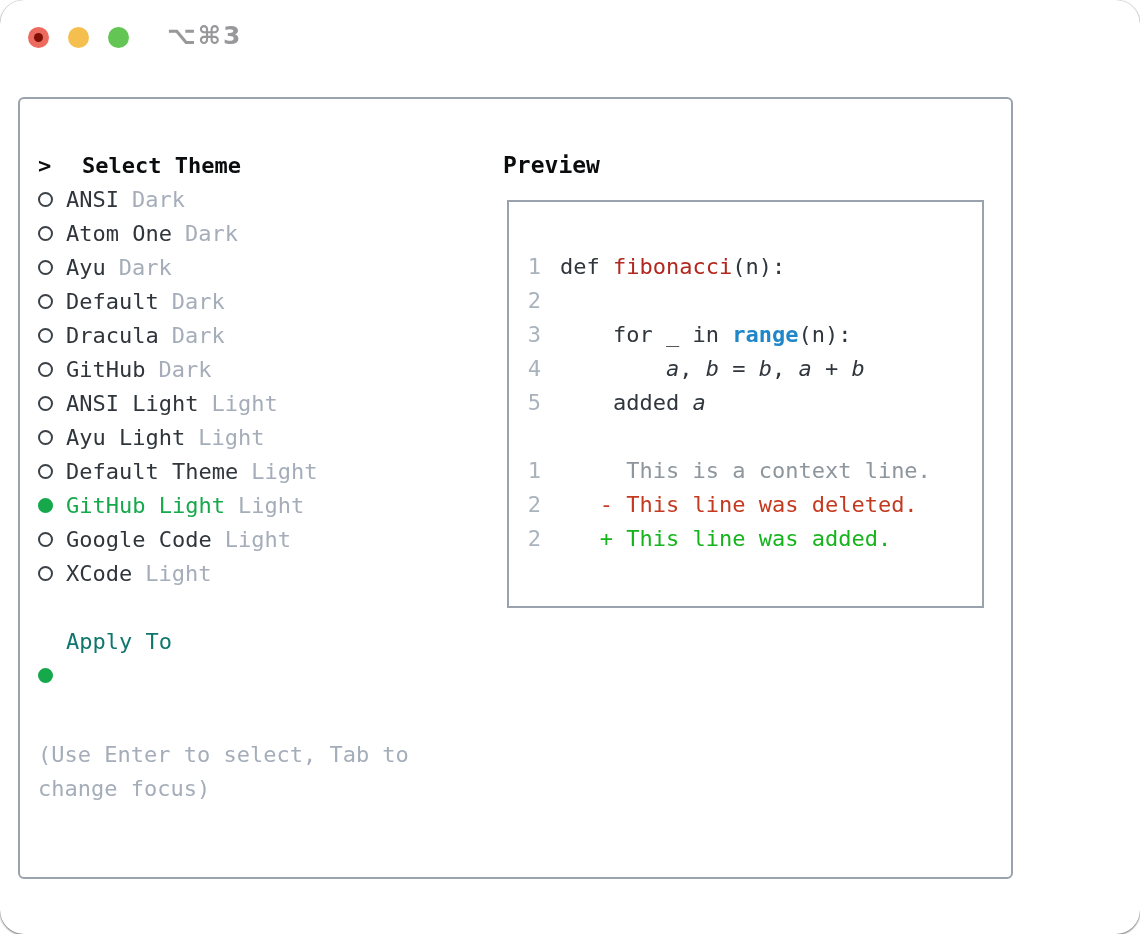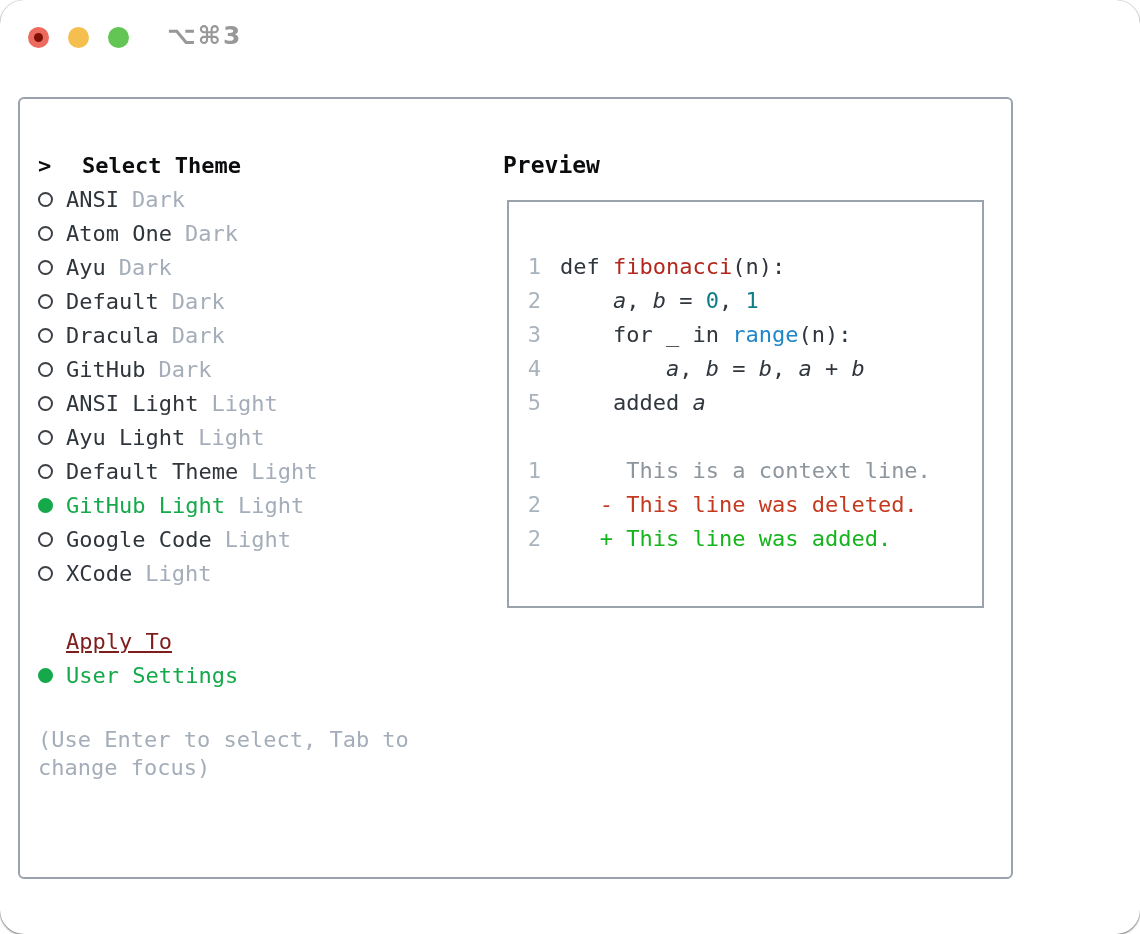--- a/index.html
+++ b/index.html
@@ -85,29 +85,29 @@
   }
   .bullet.sel {
     border-color: var(--accent-green);
     background: var(--accent-green);
   }
   .cursor-ch {
     font-weight: 700;
     color: #0a0c0e;
   }
   .h-bold { font-weight: 700; color: #0a0c0e; margin-left: 16px; }
-  .h-plain { color: #7f1d1d; text-decoration: underline; }
+  .h-plain { color: #0f766e; }
   .t-name { color: var(--text-dark); }
   .t-name.sel { color: var(--accent-green); }
   .t-tag { color: var(--muted-gray); margin-left: 13px; }
   .help {
     width: 420px;
-    margin-top: 0;
+    margin-top: 12px;
     color: var(--muted-gray);
-    line-height: 28px;
+    line-height: 34px;
     white-space: normal;
   }
 
   
   .preview-h {
     position: absolute;
     left: 503px;
     top: 148px;
     height: 34px;
     display: flex;
@@ -137,21 +137,21 @@
     flex: 0 0 14px;
     margin-left: 18px;
     margin-right: 19px;
     text-align: right;
     color: var(--line-number-gray);
   }
   .tk-plain { color: #30363d; margin-top: 45px; }
   .tk-var   { color: #30363d; font-style: italic; }
   .tk-fn    { color: var(--syntax-function-red); }
   .tk-num   { color: var(--syntax-number-teal); }
-  .tk-bi    { color: var(--syntax-builtin-blue); }
+  .tk-bi    { color: var(--syntax-builtin-blue); font-weight: bold; }
   .tk-ctx   { color: var(--diff-context-gray); text-align: center; }
   .tk-del   { color: var(--diff-deleted-red); text-align: right; }
   .tk-add   { color: var(--diff-added-green); }
 </style>
 </head>
 <body>
 
 <div class="window">
 
   <span class="light light-red"></span>
@@ -183,32 +183,32 @@
       </div>
 
     <div class="gap"></div>
 
     <div class="row">
       <span class="bullet-cell"></span>
       <span class="h-plain">Apply To</span>
     </div>
 
     <div id="apply-list">
-        <div class="row"><span class="bullet-cell"><span class="bullet sel"></span></span><span class="t-name sel">User Settings</span></div>
+        <div class="row"><span class="bullet-cell"><span class="bullet sel"></span></span></div>
       </div>
 
     <div class="gap"></div>
 
     <div class="help">(Use Enter to select, Tab to change focus)</div>
   </div>
 
   <div class="preview-h">Preview</div>
   <div class="preview-box" id="preview-box">
       <div class="p-row"><span class="ln">1</span><span><span class="tk-plain">def </span><span class="tk-fn">fibonacci</span><span class="tk-plain">(n):</span></span></div>
-      <div class="p-row"><span class="ln">2</span><span><span class="tk-plain">    </span><span class="tk-var">a</span><span class="tk-plain">, </span><span class="tk-var">b</span><span class="tk-plain"> = </span><span class="tk-num">0</span><span class="tk-plain">, </span><span class="tk-num">1</span></span></div>
+      <div class="p-row"><span class="ln">2</span></div>
       <div class="p-row"><span class="ln">3</span><span><span class="tk-plain">    for _ in </span><span class="tk-bi">range</span><span class="tk-plain">(n):</span></span></div>
       <div class="p-row"><span class="ln">4</span><span><span class="tk-plain">        </span><span class="tk-var">a</span><span class="tk-plain">, </span><span class="tk-var">b</span><span class="tk-plain"> = </span><span class="tk-var">b</span><span class="tk-plain">, </span><span class="tk-var">a</span><span class="tk-plain"> + </span><span class="tk-var">b</span></span></div>
       <div class="p-row"><span class="ln">5</span><span><span class="tk-plain">    added </span><span class="tk-var">a</span></span></div>
       <div class="p-row"><span class="ln"></span><span></span></div>
       <div class="p-row"><span class="ln">1</span><span><span class="tk-ctx">     This is a context line.</span></span></div>
       <div class="p-row"><span class="ln">2</span><span><span class="tk-del">   - This line was deleted.</span></span></div>
       <div class="p-row"><span class="ln">2</span><span><span class="tk-add">   + This line was added.</span></span></div>
     </div>
 
 </div>

